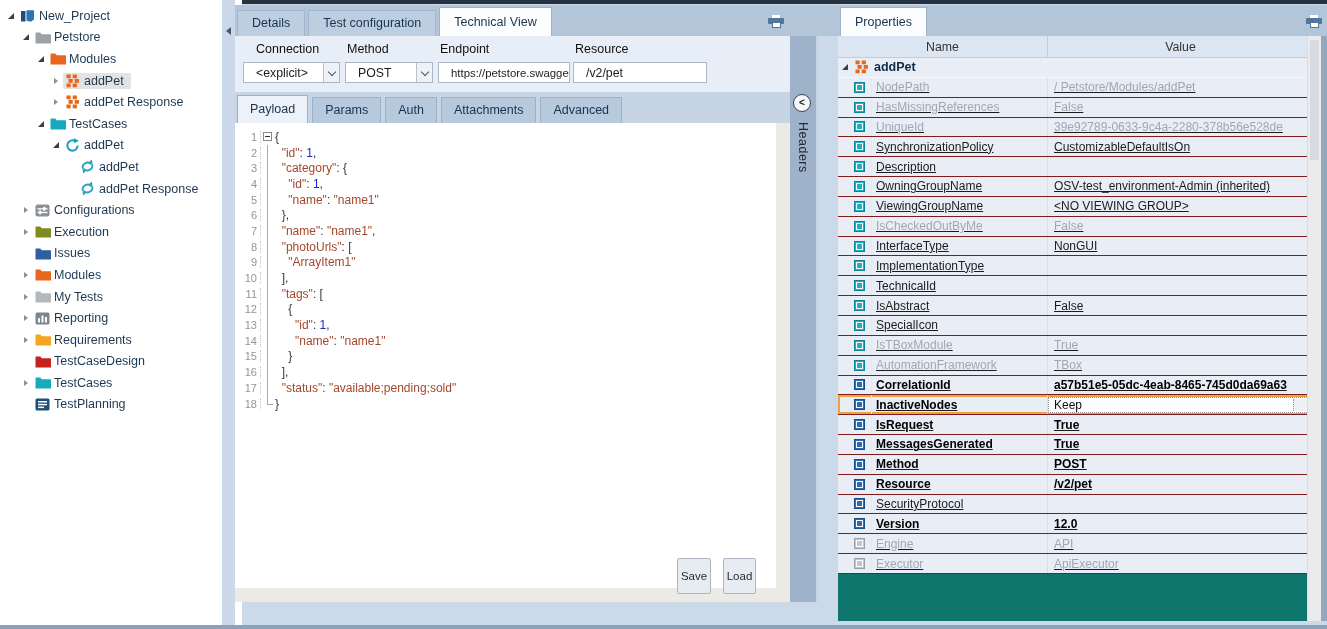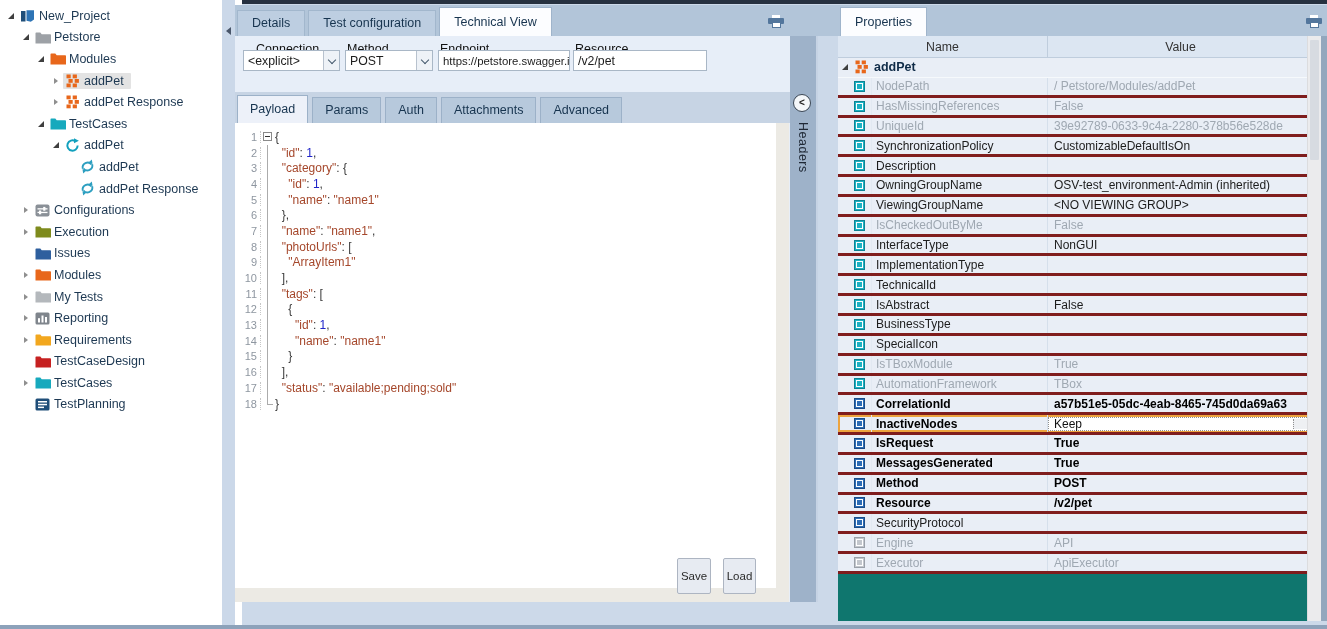--- a/index.html
+++ b/index.html
@@ -29,21 +29,21 @@
   .printer{width:16px;height:13px;position:relative;display:inline-block;}
   .printer .pr-top{position:absolute;left:4px;top:0;width:8px;height:3px;background:#fff;}
   .printer .pr-body{position:absolute;left:0;top:3px;width:16px;height:6px;background:#53769c;border-radius:1px;}
   .printer .pr-out{position:absolute;left:4px;top:7px;width:7px;height:4px;background:#fff;border:1px solid #53769c;}
   
   #middle-panel{left:235px;top:5px;width:583px;height:597px;}
   #mid-tabbar{position:absolute;left:0;top:0;width:583px;height:31px;}
   #mid-printer{position:absolute;left:533px;top:9px;}
   #mid-content{position:absolute;left:0;top:31px;width:555px;height:566px;background:#e7eef8;}
   .form-label{position:absolute;top:6px;font-size:12.5px;color:#111;}
-  .field{position:absolute;top:14px;height:21px;background:#fff;border:1px solid #a9b7c6;box-sizing:border-box;display:flex;align-items:center;font-size:12.3px;color:#1c1c1c;}
+  .field{position:absolute;top:26px;height:21px;background:#fff;border:1px solid #a9b7c6;box-sizing:border-box;display:flex;align-items:center;font-size:12.3px;color:#1c1c1c;padding-left:8px;}
   .field .ftext{padding:0 4px;white-space:nowrap;overflow:hidden;flex:1;}
   .field .caret-box{width:15px;align-self:stretch;border-left:1px solid #b8c2ce;background:#eef2f7;display:flex;align-items:center;justify-content:center;}
   .chev{width:5px;height:5px;border-right:1.4px solid #44586c;border-bottom:1.4px solid #44586c;transform:rotate(45deg);margin-top:-2px;}
   #subtab-band{position:absolute;left:0;top:56px;width:555px;height:31px;background:#c7d4e4;}
   .subtab{height:25px;line-height:25px;padding:0 12px;margin-right:4px;background:#b7c9dc;border:1px solid #9cb1c8;border-bottom:none;color:#17344f;font-size:12.5px;}
   .subtab.active{background:#edf1f9;height:27px;line-height:27px;}
   #editor{position:absolute;left:0;top:87px;width:541px;height:465px;background:#fff;padding-top:6px;box-sizing:border-box;overflow:hidden;}
   .code-line{display:flex;height:15.7px;align-items:center;}
   .ln{width:22px;flex:0 0 22px;text-align:right;color:#8e96a0;font-size:11px;padding-right:3px;border-right:1px dotted #c6c6c6;}
   .fold{width:14px;flex:0 0 14px;position:relative;height:100%;}
@@ -65,21 +65,21 @@
   #headers-label{position:absolute;left:6px;top:86px;writing-mode:vertical-rl;font-size:12.5px;color:#1f2835;letter-spacing:0.5px;}
   
   #right-panel{left:838px;top:5px;width:489px;height:616px;background:#0f766e;}
   #prop-tabbar{position:absolute;left:0;top:0;width:489px;height:31px;}
   #prop-printer{position:absolute;left:468px;top:9px;}
   #prop-header{position:absolute;left:0;top:31px;width:475px;height:22px;background:#dce6f2;border-bottom:1px solid #bfcddd;box-sizing:border-box;display:flex;}
   .hdr-cell{font-size:12.3px;color:#333;display:flex;align-items:center;justify-content:center;}
   #hdr-name{width:210px;border-right:1px solid #bfcddd;box-sizing:border-box;}
   #hdr-value{flex:1;}
   #prop-rows{position:absolute;left:0;top:53px;width:475px;}
-  .prop-row{height:19.85px;background:#e9eef6;border-bottom:3px solid #7f1d1d;box-sizing:border-box;display:flex;align-items:center;position:relative;font-size:12px;color:#1c1c1c;}
+  .prop-row{height:19.85px;background:#e9eef6;border-bottom:1px solid #7f1d1d;box-sizing:border-box;display:flex;align-items:center;position:relative;font-size:12px;color:#1c1c1c;text-decoration:underline;}
   .prop-row.selected{box-shadow:inset 0 0 0 2px #eda43e;}
   .picell{width:34px;flex:0 0 34px;padding-left:16px;box-sizing:border-box;display:flex;align-items:center;border-right:1px solid #e2e9f2;align-self:stretch;}
   .pname{width:176px;flex:0 0 176px;padding-left:4px;box-sizing:border-box;border-right:1px solid #d5dfeb;align-self:stretch;display:flex;align-items:center;white-space:nowrap;overflow:hidden;}
   .pvalue{flex:1;padding-left:6px;white-space:nowrap;overflow:hidden;}
   .prop-row.ro .pname,.prop-row.ro .pvalue{color:#9fa8b2;}
   .prop-row.bold .pname,.prop-row.bold .pvalue{font-weight:700;color:#000;}
   .picon{width:11px;height:11px;display:inline-block;position:relative;box-sizing:border-box;}
   .picon span{position:absolute;left:1px;top:1px;right:1px;bottom:1px;border:1px solid #fff;}
   .picon-teal{background:#1cb1c3;border:1px solid #0d8494;}
   .picon-blue{background:#2c6cb5;border:1px solid #1c4c86;}
@@ -691,29 +691,20 @@
         </div>
         <div class="pname">IsAbstract</div>
         <div class="pvalue">False</div>
       </div>
       <div class="prop-row">
         <div class="picell">
           <span class="picon picon-teal">
             <span></span>
           </span>
         </div>
-        <div class="pname">BusinessType</div>
-        <div class="pvalue"></div>
-      </div>
-      <div class="prop-row">
-        <div class="picell">
-          <span class="picon picon-teal">
-            <span></span>
-          </span>
-        </div>
         <div class="pname">SpecialIcon</div>
         <div class="pvalue"></div>
       </div>
       <div class="prop-row ro">
         <div class="picell">
           <span class="picon picon-teal">
             <span></span>
           </span>
         </div>
         <div class="pname">IsTBoxModule</div>
@@ -785,20 +776,29 @@
       </div>
       <div class="prop-row">
         <div class="picell">
           <span class="picon picon-blue">
             <span></span>
           </span>
         </div>
         <div class="pname">SecurityProtocol</div>
         <div class="pvalue"></div>
       </div>
+      <div class="prop-row bold">
+        <div class="picell">
+          <span class="picon picon-blue">
+            <span></span>
+          </span>
+        </div>
+        <div class="pname">Version</div>
+        <div class="pvalue">12.0</div>
+      </div>
       <div class="prop-row ro">
         <div class="picell">
           <span class="picon picon-gray">
             <span></span>
           </span>
         </div>
         <div class="pname">Engine</div>
         <div class="pvalue">API</div>
       </div>
       <div class="prop-row ro">

